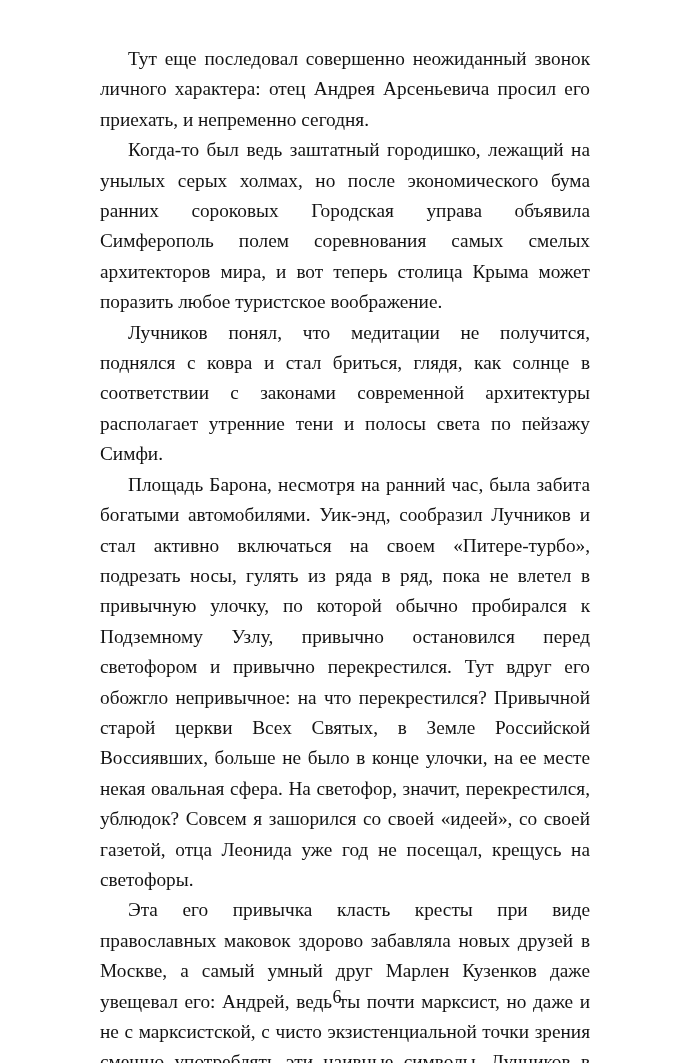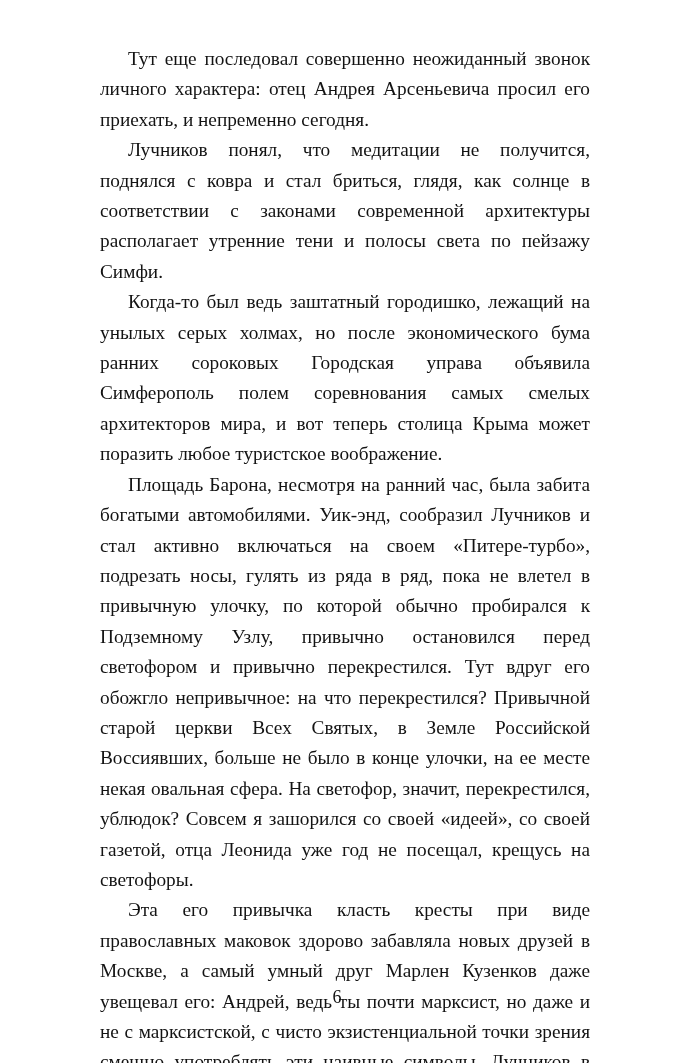--- a/index.html
+++ b/index.html
@@ -42,19 +42,19 @@
     font-size: 18px;
     color: #131313;
   }
 </style>
 </head>
 <body>
 
 <div class="page">
   <div class="body-text">
     <p>Тут еще последовал совершенно неожиданный звонок личного характера: отец Андрея Арсеньевича просил его приехать, и непременно сегодня.</p>
+    <p>Когда-то был ведь заштатный городишко, лежащий на унылых серых холмах, но после экономического бума ранних сороковых Городская управа объявила Симферополь полем соревнования самых смелых архитекторов мира, и вот теперь столица Крыма может поразить любое туристское воображение.</p>
     <p>Лучников понял, что медитации не получится, поднялся с ковра и стал бриться, глядя, как солнце в соответствии с законами современной архитектуры располагает утренние тени и полосы света по пейзажу Симфи.</p>
-    <p>Когда-то был ведь заштатный городишко, лежащий на унылых серых холмах, но после экономического бума ранних сороковых Городская управа объявила Симферополь полем соревнования самых смелых архитекторов мира, и вот теперь столица Крыма может поразить любое туристское воображение.</p>
     <p>Площадь Барона, несмотря на ранний час, была забита богатыми автомобилями. Уик-энд, сообразил Лучников и стал активно включаться на своем «Питере-турбо», подрезать носы, гулять из ряда в ряд, пока не влетел в привычную улочку, по которой обычно пробирался к Подземному Узлу, привычно остановился перед светофором и привычно перекрестился. Тут вдруг его обожгло непривычное: на что перекрестился? Привычной старой церкви Всех Святых, в Земле Российской Воссиявших, больше не было в конце улочки, на ее месте некая овальная сфера. На светофор, значит, перекрестился, ублюдок? Совсем я зашорился со своей «идеей», со своей газетой, отца Леонида уже год не посещал, крещусь на светофоры.</p>
     <p>Эта его привычка класть кресты при виде православных маковок здорово забавляла новых друзей в Москве, а самый умный друг Марлен Кузенков даже увещевал его: Андрей, ведь ты почти марксист, но даже и не с марксистской, с чисто экзистенциальной точки зрения смешно употреблять эти наивные символы. Лучников в ответ только ухмылялся, и всякий раз, увидев золотой крест в небе, быстренько, как бы</p>
   </div>
   <div class="page-number">6</div>
 </div>
 
 </body></html>

